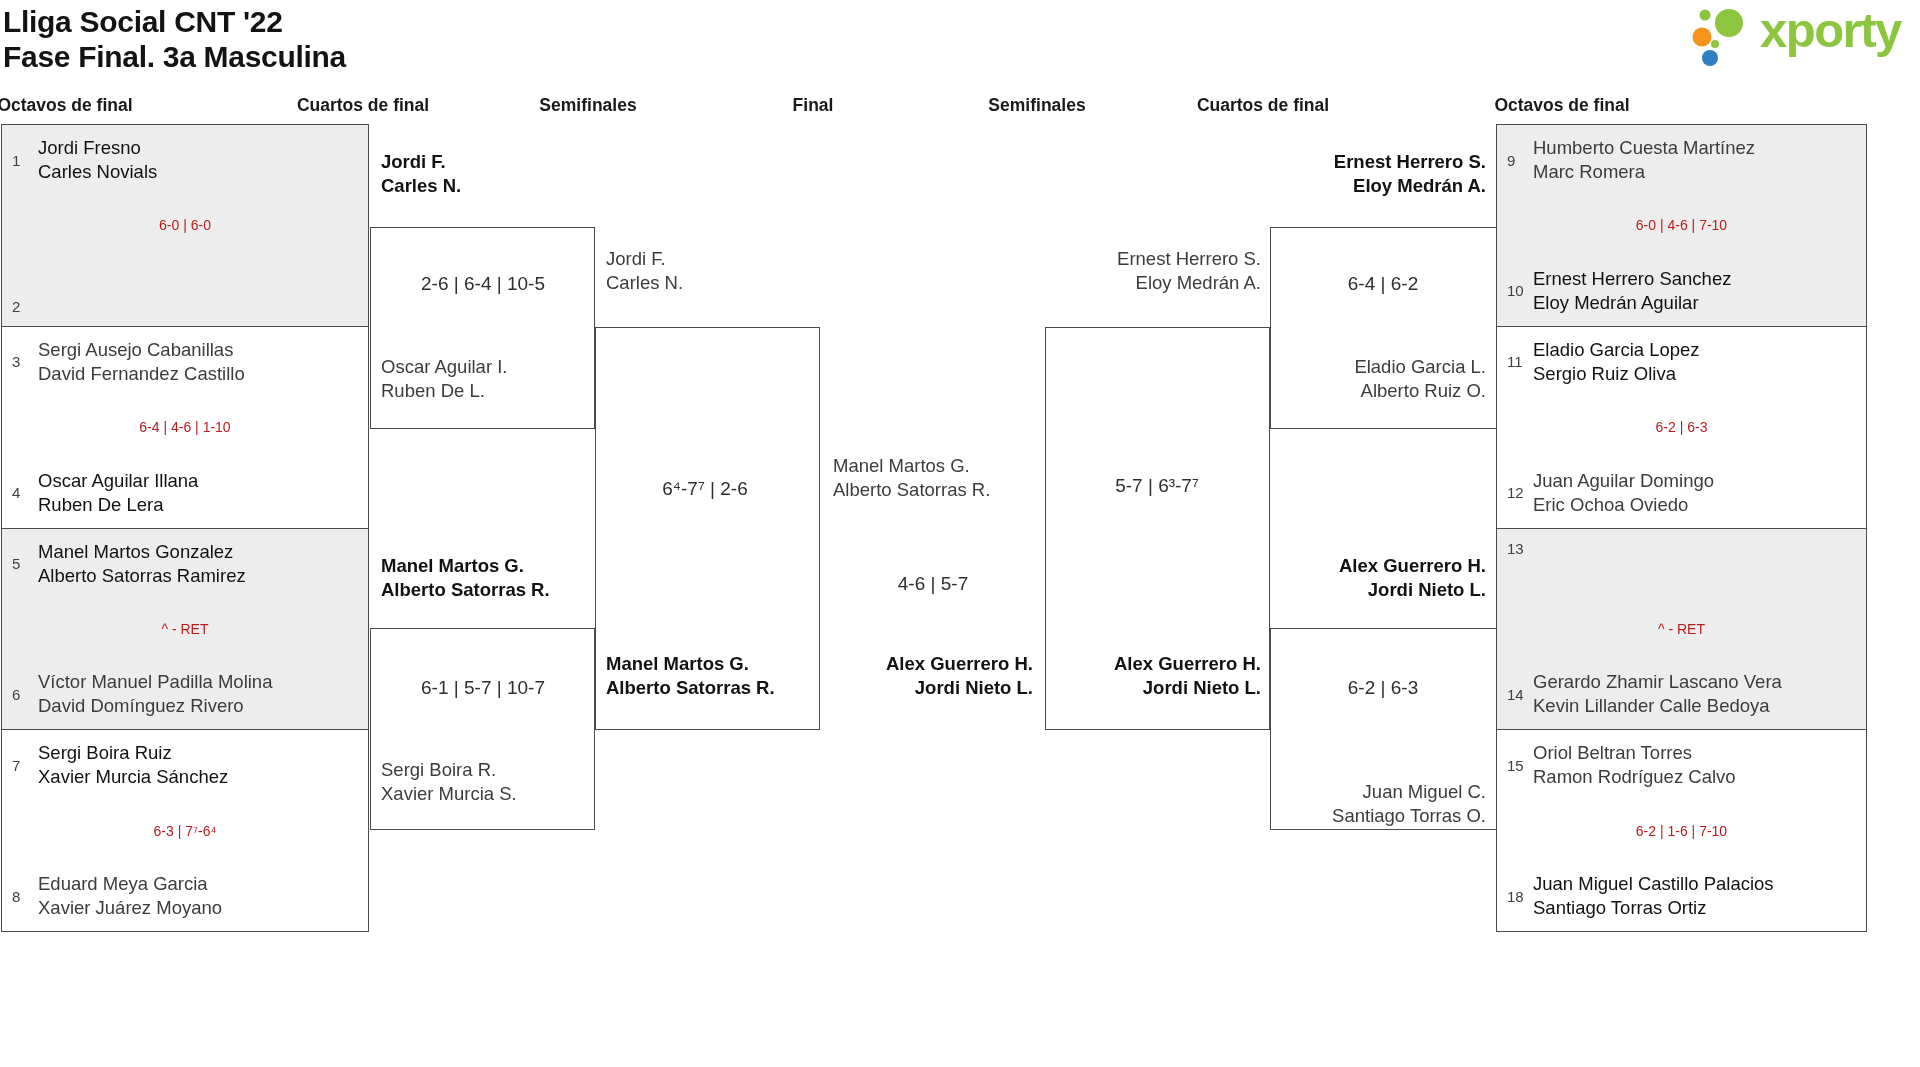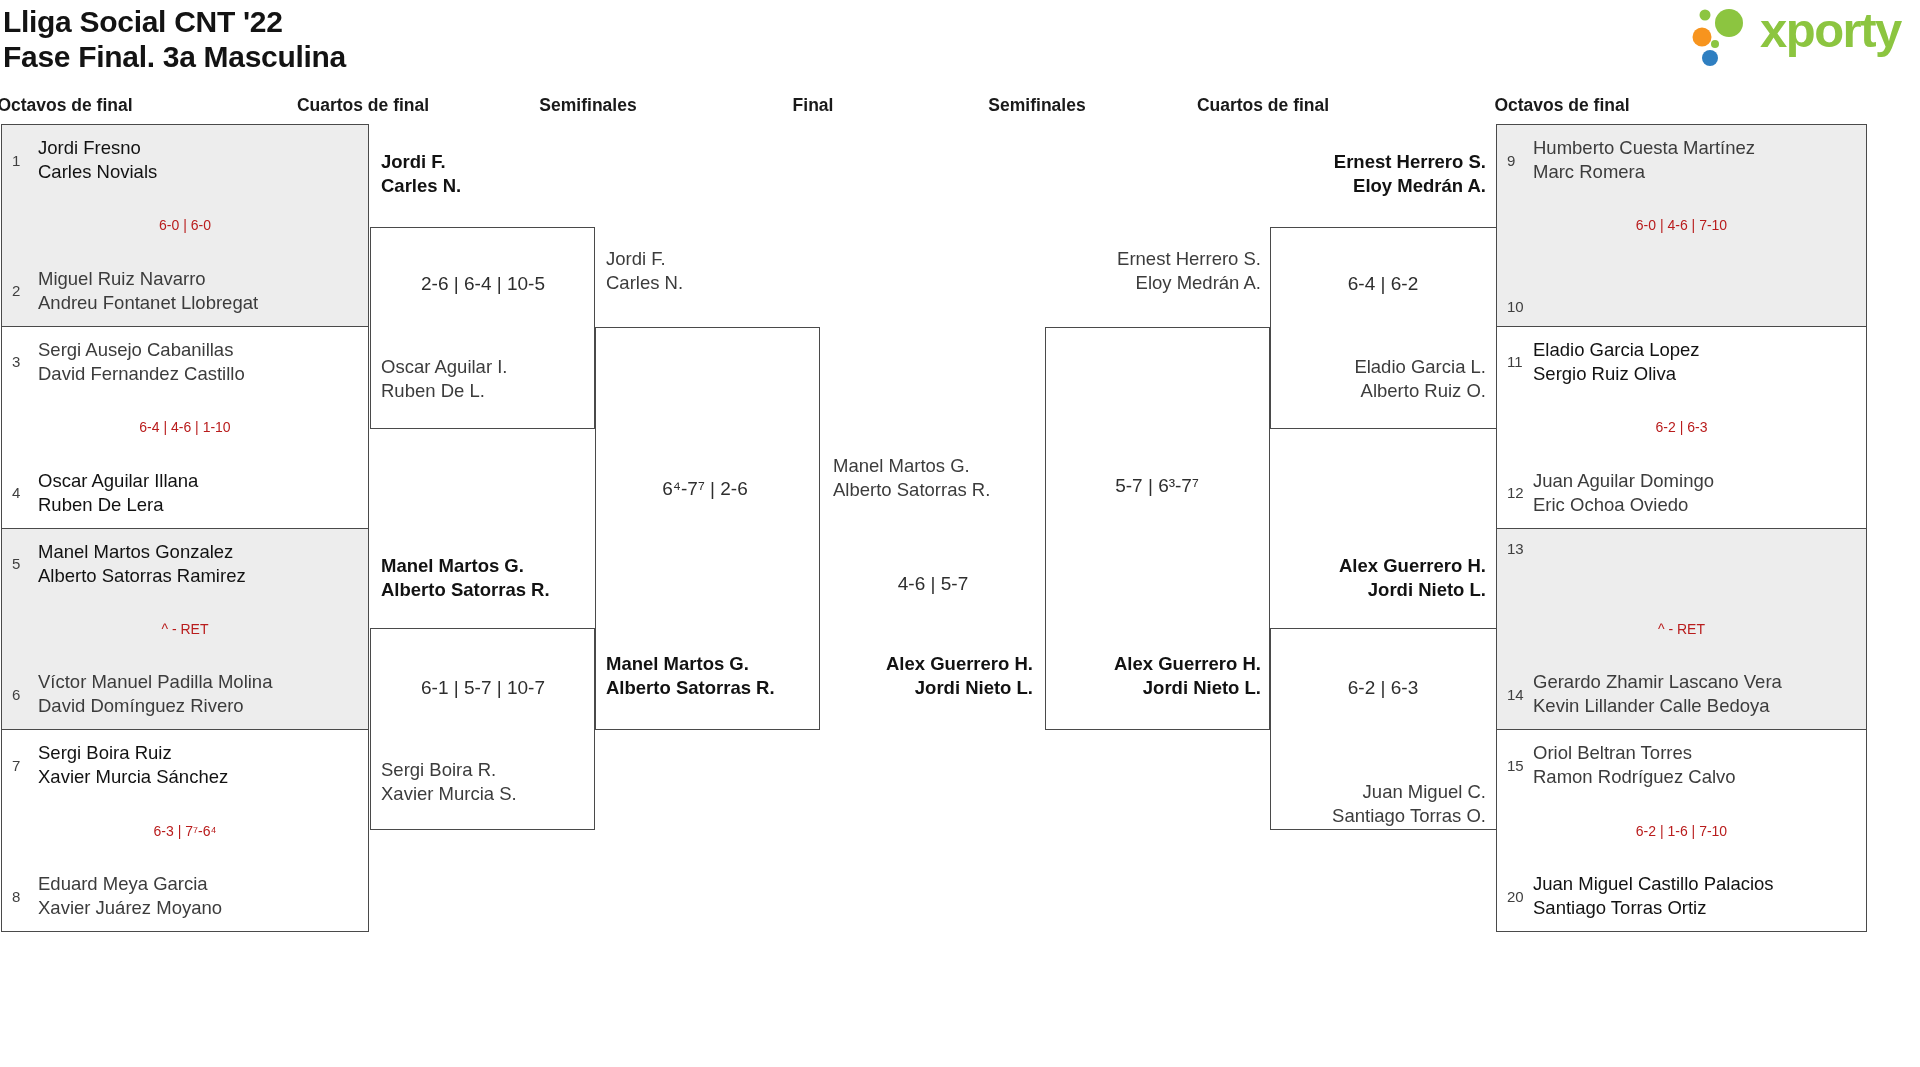--- a/index.html
+++ b/index.html
@@ -82,24 +82,20 @@
       <div class="team top">
         <span class="seed">1</span>
         <span class="names w">
           <span>Jordi Fresno</span>
           <span>Carles Novials</span>
         </span>
       </div>
       <div class="score">6-0 | 6-0</div>
       <div class="team bottom">
         <span class="seed">2</span>
-        <span class="names">
-          <span>Miguel Ruiz Navarro</span>
-          <span>Andreu Fontanet Llobregat</span>
-        </span>
       </div>
     </div>
     <div class="match">
       <div class="team top">
         <span class="seed">3</span>
         <span class="names">
           <span>Sergi Ausejo Cabanillas</span>
           <span>David Fernandez Castillo</span>
         </span>
       </div>
@@ -153,20 +149,24 @@
       <div class="team top">
         <span class="seed">9</span>
         <span class="names">
           <span>Humberto Cuesta Martínez</span>
           <span>Marc Romera</span>
         </span>
       </div>
       <div class="score">6-0 | 4-6 | 7-10</div>
       <div class="team bottom">
         <span class="seed">10</span>
+        <span class="names w">
+          <span>Ernest Herrero Sanchez</span>
+          <span>Eloy Medrán Aguilar</span>
+        </span>
       </div>
     </div>
     <div class="match">
       <div class="team top">
         <span class="seed">11</span>
         <span class="names w">
           <span>Eladio Garcia Lopez</span>
           <span>Sergio Ruiz Oliva</span>
         </span>
       </div>
@@ -195,21 +195,21 @@
     <div class="match">
       <div class="team top">
         <span class="seed">15</span>
         <span class="names">
           <span>Oriol Beltran Torres</span>
           <span>Ramon Rodríguez Calvo</span>
         </span>
       </div>
       <div class="score">6-2 | 1-6 | 7-10</div>
       <div class="team bottom">
-        <span class="seed">20</span>
+        <span class="seed">18</span>
         <span class="names w">
           <span>Juan Miguel Castillo Palacios</span>
           <span>Santiago Torras Ortiz</span>
         </span>
       </div>
     </div>
   </div>
 
   <div class="box" style="left:370px;top:227px;width:225px;height:202px"></div>
   <div class="box" style="left:370px;top:628px;width:225px;height:202px"></div>

